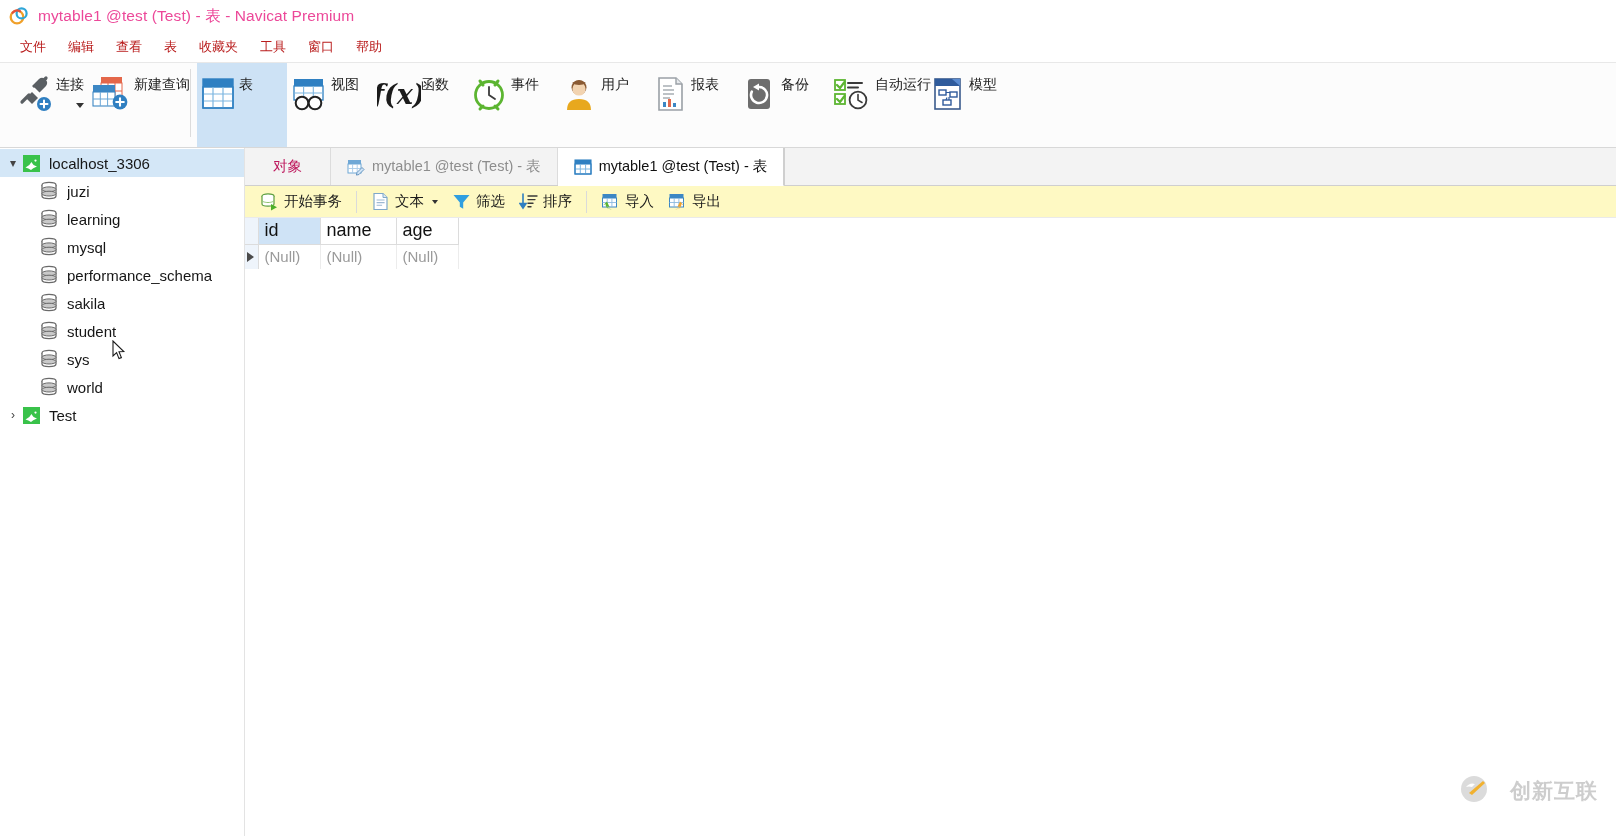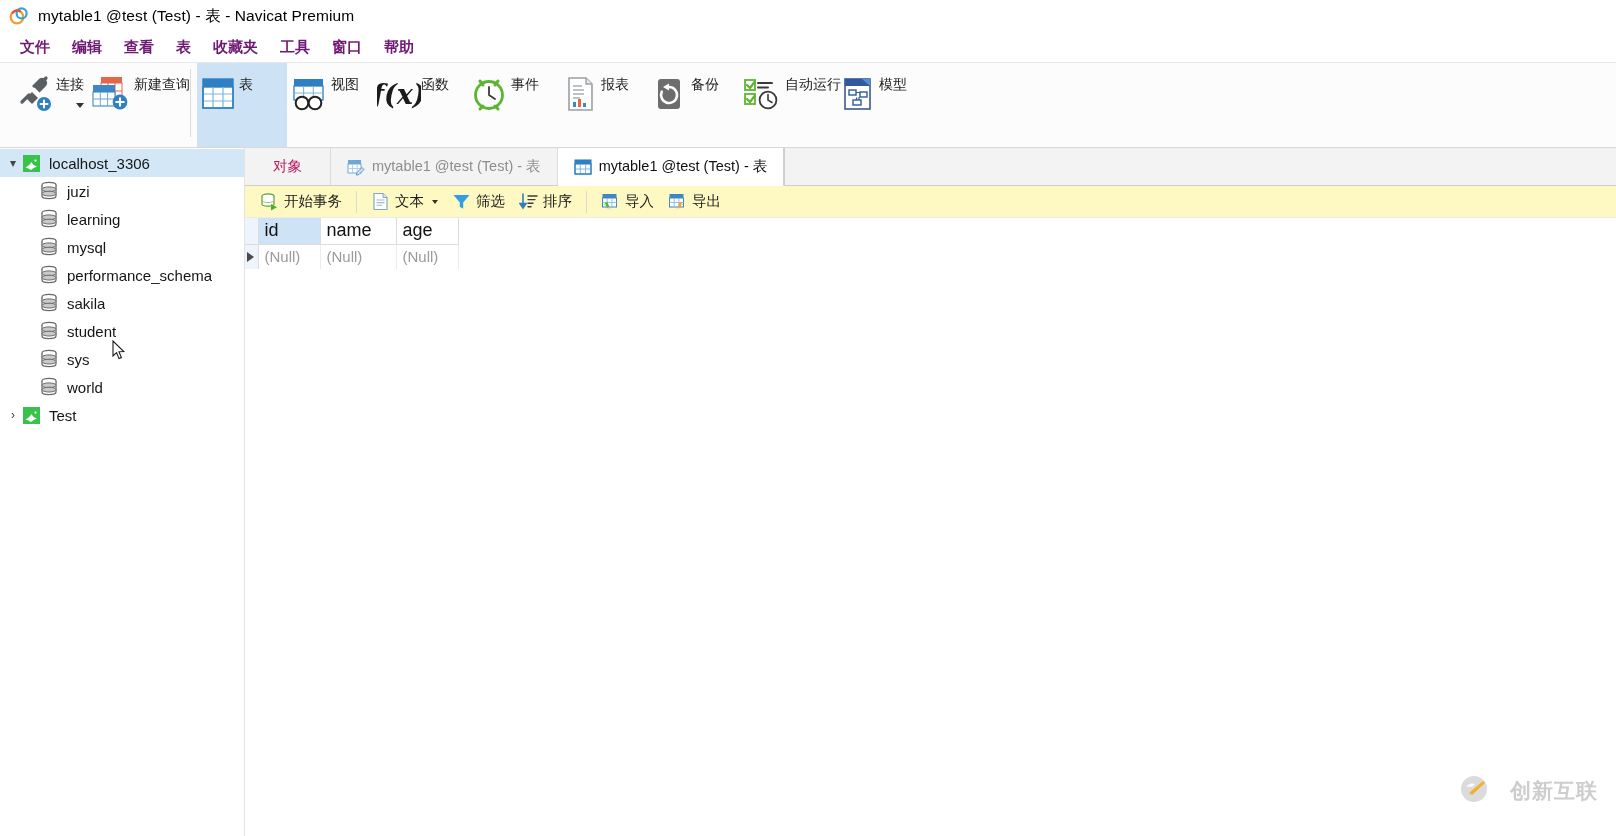--- a/index.html
+++ b/index.html
@@ -14,36 +14,36 @@
 
   
   .titlebar {
     height: 32px; width: 100%;
     display: flex; align-items: center;
     padding-left: 8px;
     background: #ffffff;
   }
   .nav-logo { width: 22px; height: 22px; margin-right: 8px; flex: none; position: relative; }
   .title-text {
-    font-size: 15.5px; color: #000000; letter-spacing: .1px;
+    font-size: 15.5px; color: #ec4899; letter-spacing: .1px;
     white-space: nowrap;
   }
 
   
   .menubar {
     height: 31px; width: 100%;
     display: flex; align-items: center;
     padding-left: 9px;
     background: #ffffff;
     border-bottom: 1px solid #e8e8e8;
   }
   .menu-item {
-    font-size: 15px; color: #701a75;
+    font-size: 13px; color: #b91c1c;
     padding: 3px 11px 3px 11px;
-    white-space: nowrap; cursor: default; font-weight: bold;
+    white-space: nowrap; cursor: default;
   }
 
   
   .toolbar {
     height: 85px; width: 100%;
     display: flex; align-items: flex-start;
     background: #fcfcfc;
     border-bottom: 1px solid #d8d8d8;
     padding-left: 12px;
     position: relative;
@@ -297,20 +297,31 @@
       <div class="tb-ico">
         <svg width="44" height="40" viewBox="0 0 44 40">
           <circle cx="22" cy="21" r="13.5" fill="#fff" stroke="#5cb531" stroke-width="2.8"></circle>
           <path d="M13 7 l3 4M31 7 l-3 4M13 35 l3-3M31 35 l-3-3" stroke="#5cb531" stroke-width="3" stroke-linecap="round"></path>
           <path d="M22 13v8l6 4" stroke="#3c3c3c" stroke-width="1.8" fill="none" stroke-linecap="round"></path>
         </svg>
       </div>
       <div class="tb-label">事件</div>
     </div>
 
+    <div class="tb-btn">
+      <div class="tb-ico">
+        <svg width="44" height="40" viewBox="0 0 44 40">
+          <path d="M22 6 a7.5 7.5 0 0 1 7.5 7.5 a7.5 7.5 0 0 1 -15 0 A7.5 7.5 0 0 1 22 6z" fill="#8a5a33"></path>
+          <circle cx="22" cy="15" r="6.6" fill="#f2d3b0"></circle>
+          <path d="M15 9 q7 -5 14 0 q-3 2 -7 2 q-4 0 -7 -2z" fill="#8a5a33"></path>
+          <path d="M10 36 q0-11 12-11 q12 0 12 11z" fill="#e8a81e"></path>
+        </svg>
+      </div>
+      <div class="tb-label">用户</div>
+    </div>
 
 
     <div class="tb-btn">
       <div class="tb-ico">
         <svg width="44" height="40" viewBox="0 0 44 40">
           <path d="M12 4 h17 l6 6 v26 h-23z" fill="#fff" stroke="#9aa0a6" stroke-width="1.6"></path>
           <path d="M29 4 v6 h6" fill="#e7eaed" stroke="#9aa0a6" stroke-width="1.4"></path>
           <path d="M16 12h9M16 16h11M16 20h11M16 24h7" stroke="#a8aeb4" stroke-width="1.5"></path>
           <rect x="16" y="28" width="3" height="5" fill="#3c87c4"></rect>
           <rect x="21" y="25" width="3" height="8" fill="#e4674a"></rect>

